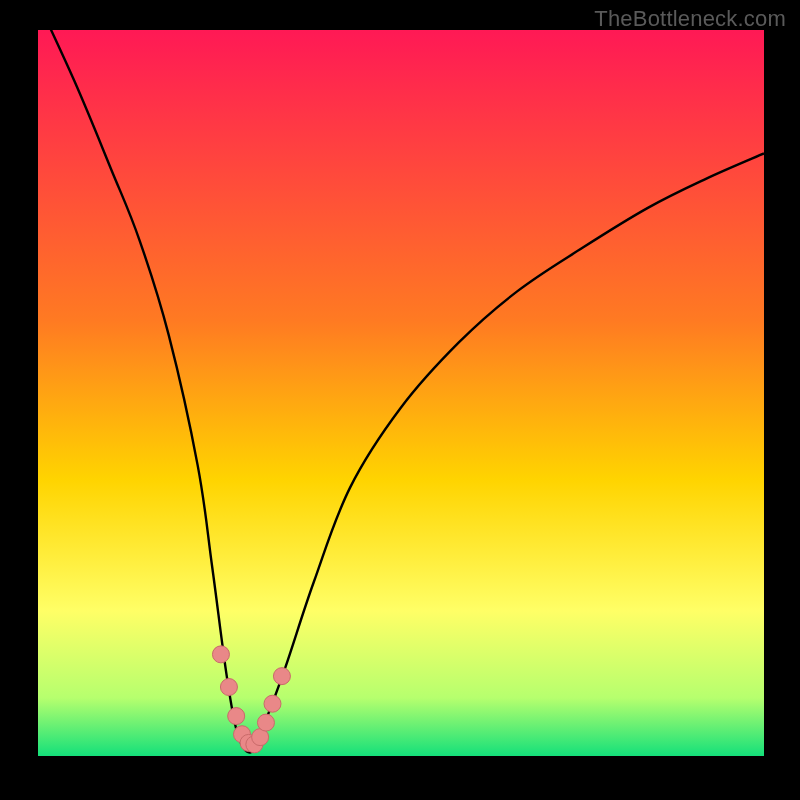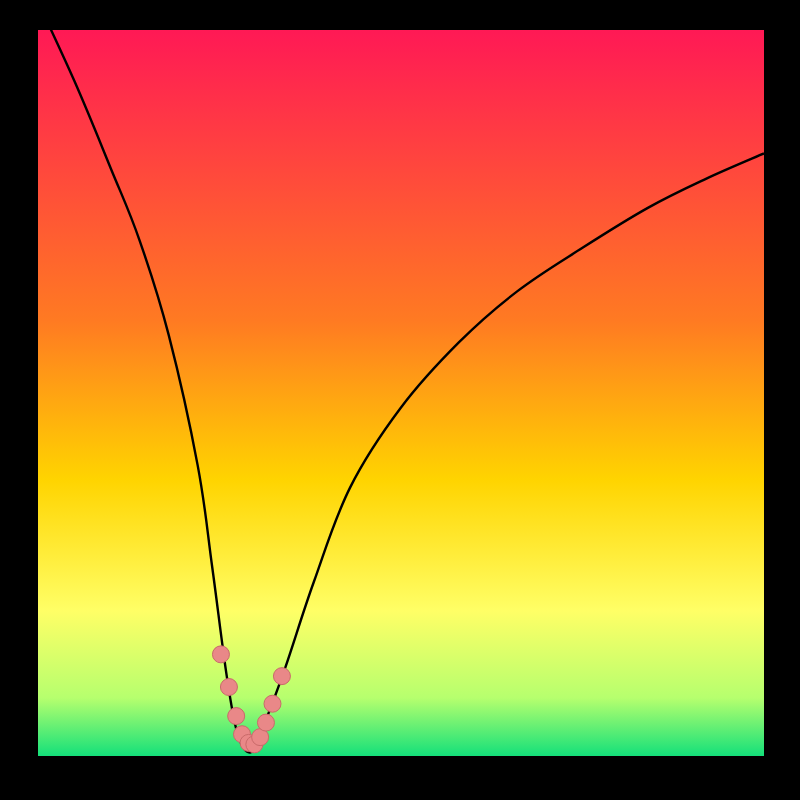--- a/index.html
+++ b/index.html
@@ -28,20 +28,21 @@
   svg {
     position: absolute;
     top: 0;
     left: 0;
   }
 </style>
 </head>
 <body>
 
 <div class="container">
+  <div class="watermark">TheBottleneck.com</div>
   <svg id="chart-svg" width="800" height="800" viewBox="0 0 800 800">
     <defs>
       <linearGradient id="bg-grad" x1="0" y1="0" x2="0" y2="1">
         <stop id="g0" offset="0%" stop-color="#ff1955"></stop>
         <stop id="g1" offset="40%" stop-color="#ff7a22"></stop>
         <stop id="g2" offset="62%" stop-color="#ffd400"></stop>
         <stop id="g3" offset="80%" stop-color="#ffff66"></stop>
         <stop id="g4" offset="92%" stop-color="#b6ff6e"></stop>
         <stop id="g5" offset="100%" stop-color="#14e07a"></stop>
       </linearGradient>

